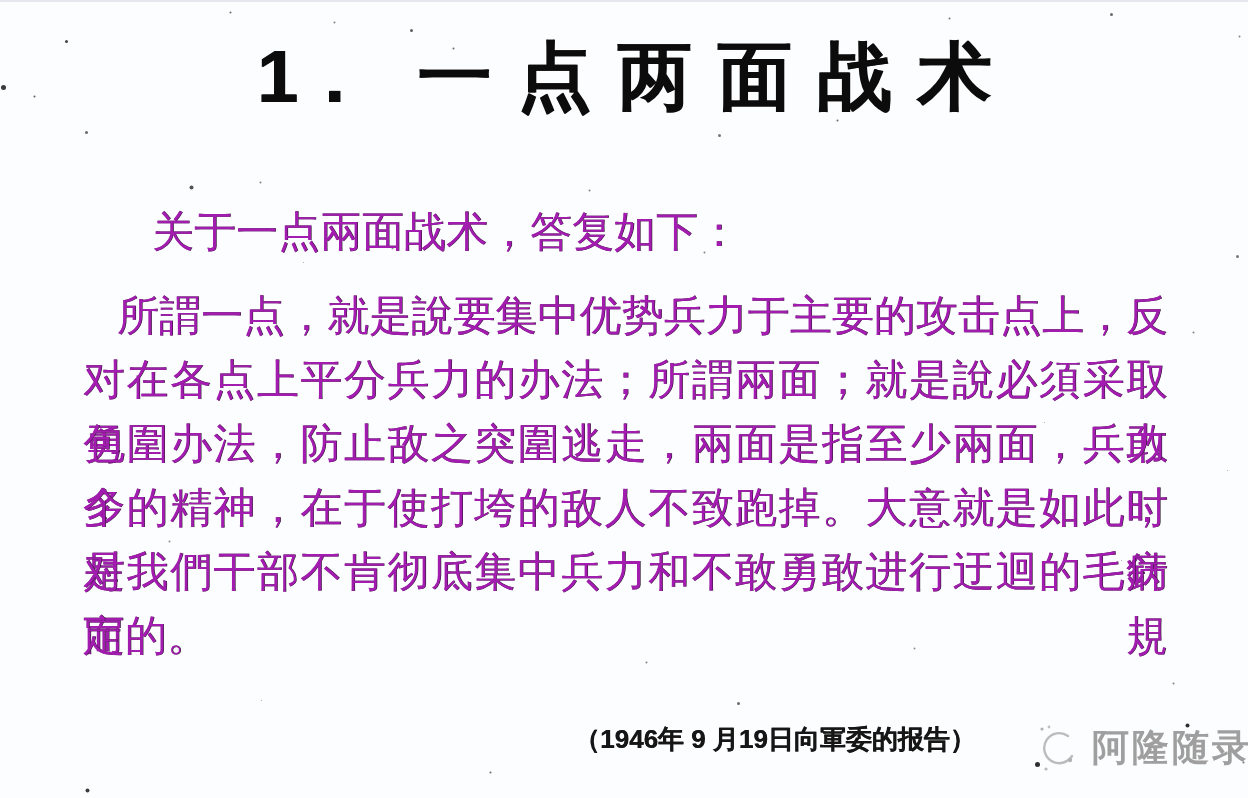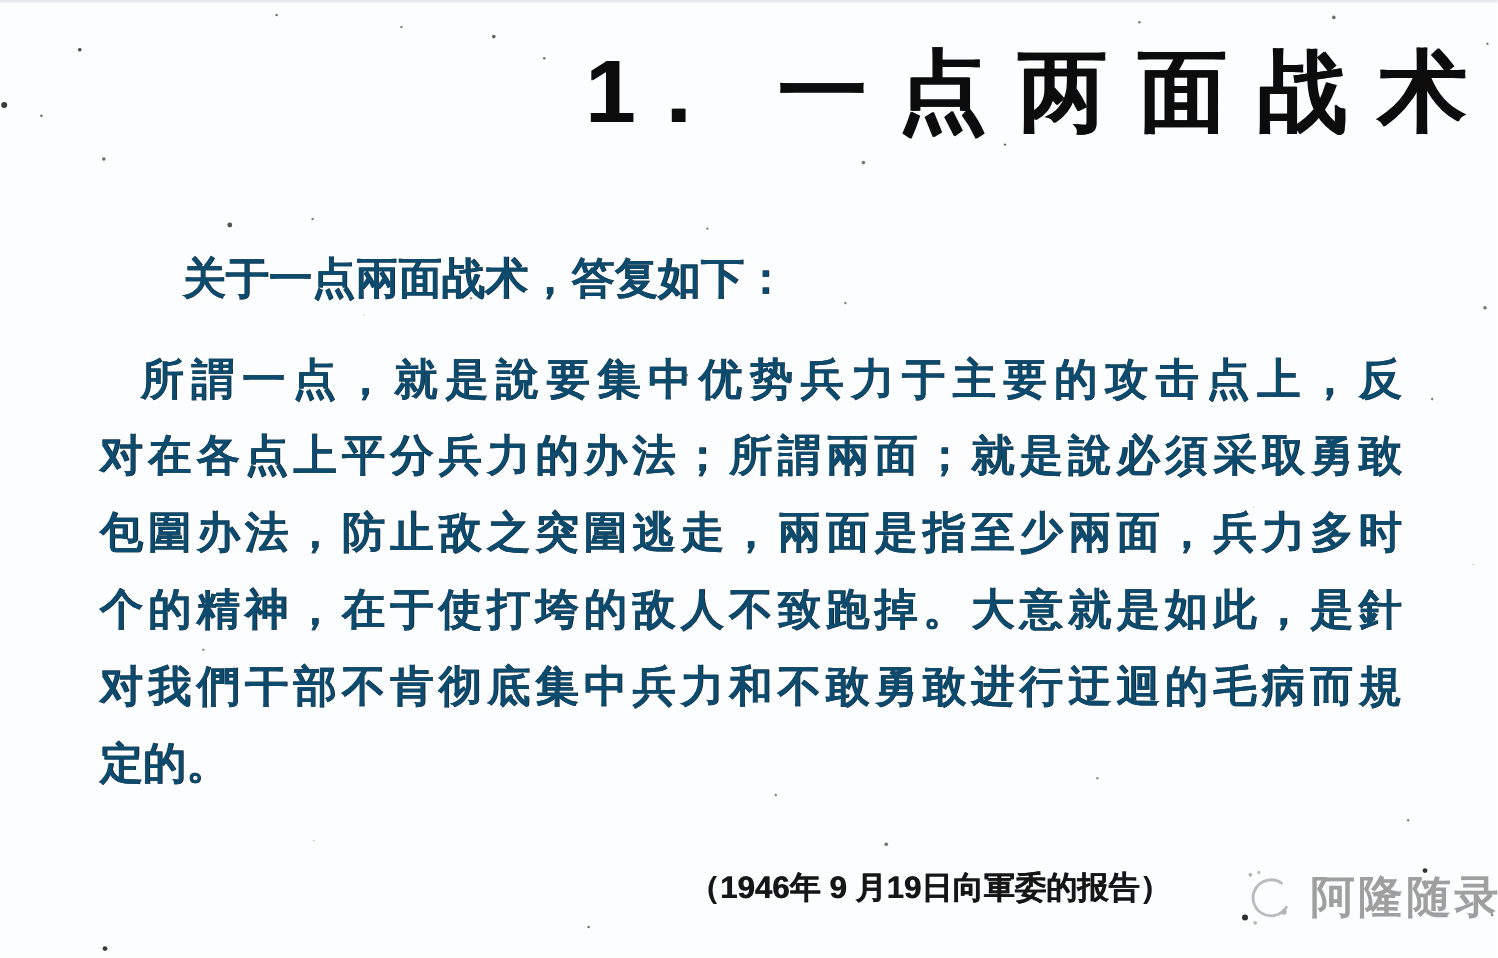--- a/index.html
+++ b/index.html
@@ -71,42 +71,42 @@
       1242px 761px 0 -0.5px rgba(10,10,10,.55),
       1186px 724px 0 0.5px rgba(10,10,10,.85),
       1036px 763px 0 1px rgba(10,10,10,.85);
   }
 
   .title {
     position: absolute;
     top: 28px;
     left: 0;
     width: 100%;
-    text-align: right;
+    text-align: center;
     font-size: 74px;
     font-weight: 900;
     letter-spacing: 26px;
     padding-left: 26px; 
     white-space: nowrap;
     color: #0c0c0c;
     text-shadow: 1px 0 0 #0c0c0c;
   }
 
   .body-text {
     position: absolute;
     left: 83px;
     top: 200px;
     width: 1085px;
   }
   .line {
-    font-size: 36px;
+    font-size: 42px;
     line-height: 64px;
     height: 64px;
-    font-weight: 700;
-    color: #0c4a6e;
+    font-weight: 400;
+    color: #a21caf;
     white-space: nowrap;
     text-shadow: 0.5px 0 0 #191919;
   }
   .line.fill {
     white-space: normal;
     word-break: break-all;
     text-align: justify;
     text-align-last: justify;
   }
   .line.indent-1 { padding-left: 69px; }

